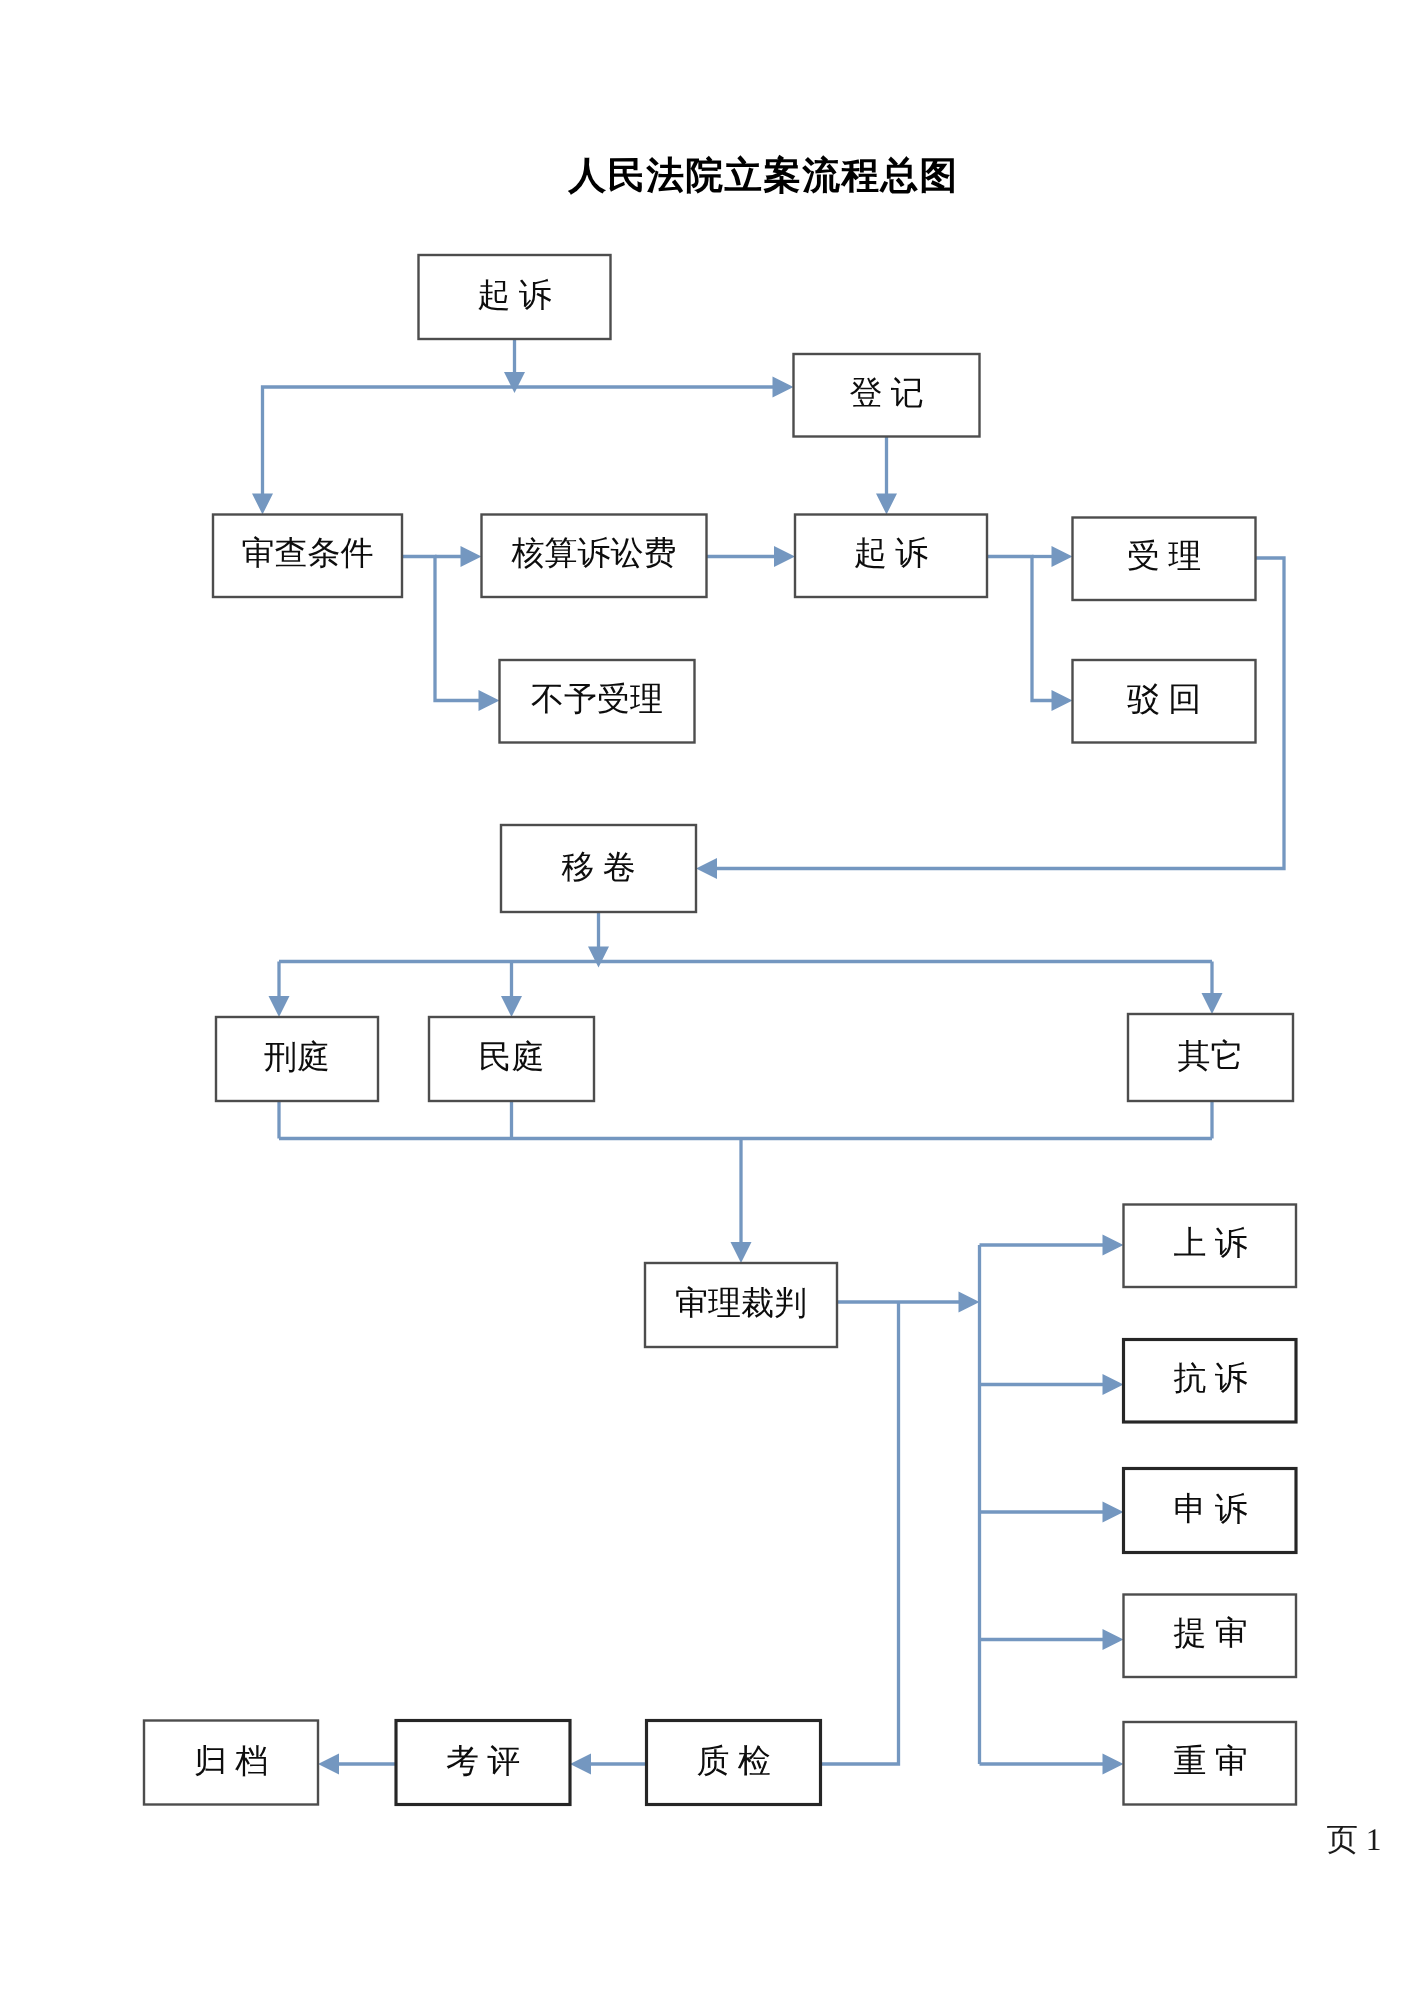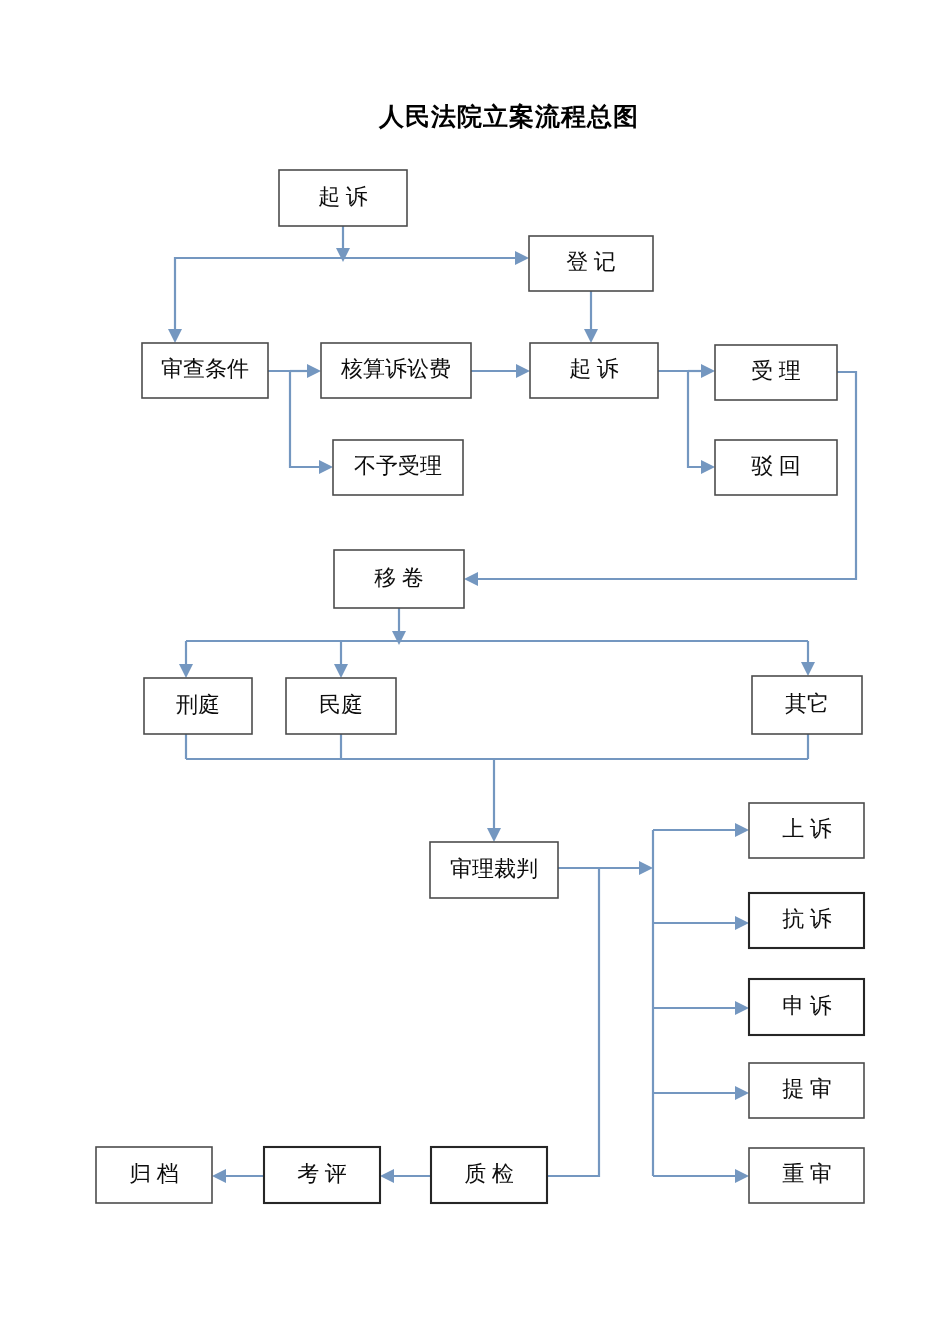--- a/index.html
+++ b/index.html
@@ -271,14 +271,15 @@
       </g>
 
       <g>
         <rect class="nodebox" x="62" y="1147" width="116" height="56"></rect>
         <text class="nodelabel" x="120" y="1176">归    档</text>
       </g>
 
     </g>
   </svg>
 
+  <div id="pagenum">页  1</div>
 
 </div>
 
 </body></html>

